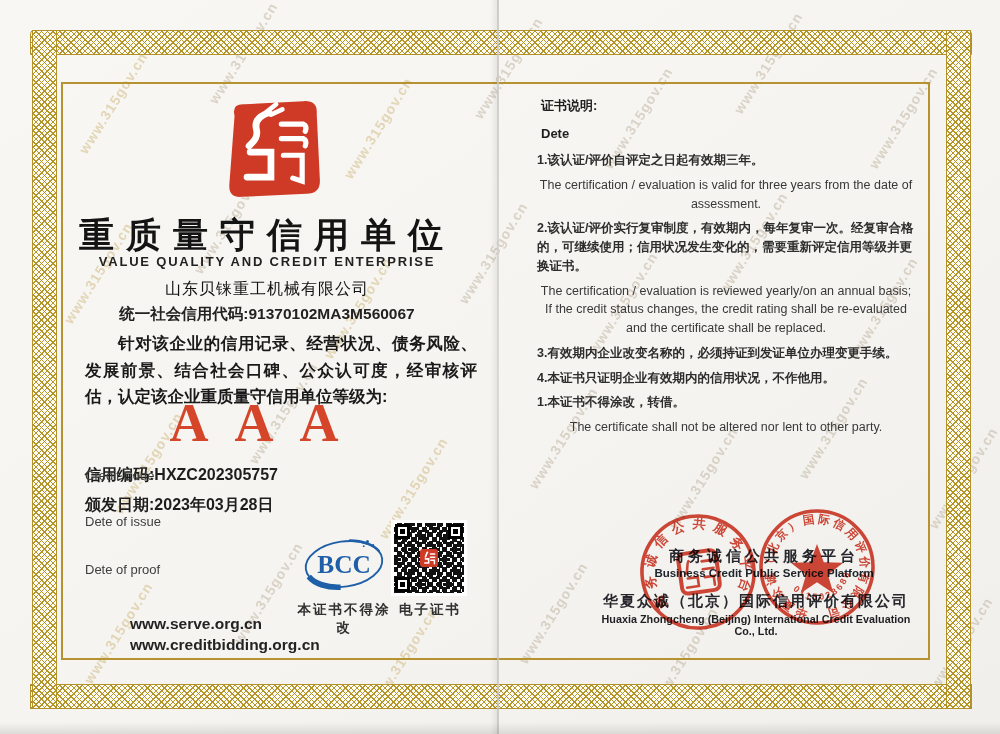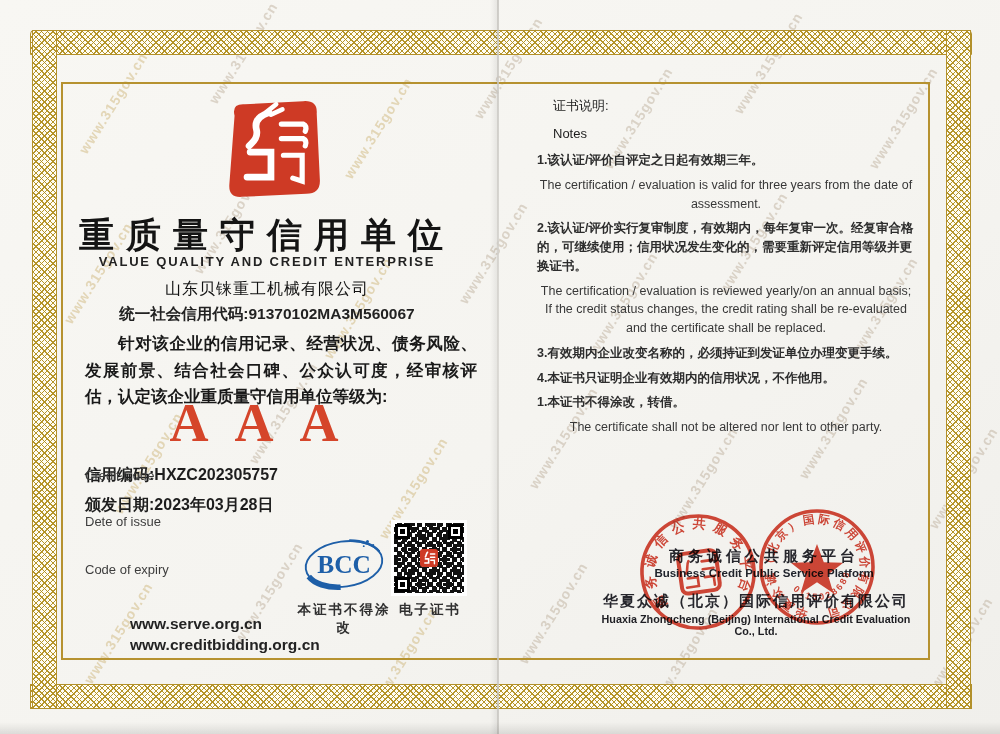--- a/index.html
+++ b/index.html
@@ -49,21 +49,21 @@
   
   .qr{left:394px;top:523px;width:70px;height:70px;background:
       conic-gradient(#111 25%, rgba(0,0,0,0) 0 50%, #111 0 75%, rgba(0,0,0,0) 0) 0 0/7px 7px,
       conic-gradient(#111 25%, rgba(0,0,0,0) 0 50%, #111 0 75%, rgba(0,0,0,0) 0) 3px 4px/10px 10px,
       #fff;outline:3px solid #fff;}
   .finder{position:absolute;width:15px;height:15px;border:3px solid #000;background:#fff;box-sizing:border-box;}
   .finder::after{content:"";position:absolute;left:2px;top:2px;width:5px;height:5px;background:#000;}
   .qr-seal{position:absolute;left:26px;top:26px;width:18px;height:18px;background:#ce3a25;border-radius:3px;}
   
   .notes{left:537px;top:96px;width:378px;font-size:12.5px;line-height:1.5;}
-  .notes .h{font-weight:400;font-size:13px;margin:0 0 8px 16px;color:#1e1e1e;}
+  .notes .h{font-weight:700;font-size:13px;margin:0 0 8px 4px;color:#1e1e1e;}
   .notes p{margin:0 0 6px 0;}
   .n-cn{font-weight:700;color:#2d2d2d;}
   .n-en{font-weight:400;color:#383838;text-align:center;}
   
   .plat-cn{left:618px;width:292px;top:547px;text-align:center;font-size:15px;font-weight:700;
     letter-spacing:4px;color:#26262c;}
   .plat-en{left:618px;width:292px;top:567px;text-align:center;font-size:11.5px;font-weight:700;color:#20242c;}
   .iss-cn{left:598px;width:316px;top:592px;text-align:center;font-size:15px;font-weight:700;
     letter-spacing:2px;color:#26262c;}
   .iss-en{left:598px;width:316px;top:613px;text-align:center;font-size:10.8px;font-weight:700;color:#1f1f24;}
@@ -130,21 +130,21 @@
   <div class="abs lp-center title-en">VALUE QUALITY AND CREDIT ENTERPRISE</div>
   <div class="abs lp-center company">山东贝铼重工机械有限公司</div>
   <div class="abs lp-center uscc">统一社会信用代码:91370102MA3M560067</div>
   <div class="abs body-para">针对该企业的信用记录、经营状况、债务风险、发展前景、结合社会口碑、公众认可度，经审核评估，认定该企业重质量守信用单位等级为:</div>
   <div class="abs lp-center serif rating">AAA</div>
 
   <div class="abs fcn" style="top:465px">信用编码:HXZC202305757</div>
   <div class="abs fen" style="top:468px">Credit Code</div>
   <div class="abs fcn" style="top:495px">颁发日期:2023年03月28日</div>
   <div class="abs fen" style="top:514px">Dete of issue</div>
-  <div class="abs fen" style="top:562px">Code of expiry</div>
+  <div class="abs fen" style="top:562px">Dete of proof</div>
 
   <div class="abs url2" style="top:615px">www.serve.org.cn</div>
   <div class="abs url2" style="top:636px">www.creditbidding.org.cn</div>
 
   <svg class="abs" style="left:301px;top:533px" width="86" height="62" viewBox="0 0 90 66">
     <g transform="rotate(-8 45 33)" stroke="#1e5fa8" fill="none">
       <ellipse cx="45" cy="33" rx="41" ry="24" stroke-width="2"></ellipse>
       <path d="M6,41 a41,24 0 0 0 32,16" stroke-width="6"></path>
       <path d="M84,25 a41,24 0 0 0 -30,-16" stroke-width="2.5"></path>
     </g>
@@ -166,21 +166,21 @@
           <path d="M30,55 L48,55 L48,78 L27,78" stroke-width="9"></path>
           <path d="M58,28 L82,28 M58,46 L82,46 M60,62 L80,62 L80,82" stroke-width="8"></path>
         </g>
       </svg>
     </div>
   </div>
   <div class="abs small-label" style="left:392px;top:601px;width:76px">电子证书</div>
 
   <div class="abs notes">
     <p class="h">证书说明:</p>
-    <p class="h">Notes</p>
+    <p class="h">Dete</p>
     <p class="n-cn">1.该认证/评价自评定之日起有效期三年。</p>
     <p class="n-en">The certification / evaluation is valid for three years from the date of assessment.</p>
     <p class="n-cn">2.该认证/评价实行复审制度，有效期内，每年复审一次。经复审合格的，可继续使用；信用状况发生变化的，需要重新评定信用等级并更换证书。</p>
     <p class="n-en">The certification / evaluation is reviewed yearly/on an annual basis; If the credit status changes, the credit rating shall be re-evaluated and the certificate shall be replaced.</p>
     <p class="n-cn">3.有效期内企业改变名称的，必须持证到发证单位办理变更手续。</p>
     <p class="n-cn">4.本证书只证明企业有效期内的信用状况，不作他用。</p>
     <p class="n-cn">1.本证书不得涂改，转借。</p>
     <p class="n-en">The certificate shall not be altered nor lent to other party.</p>
   </div>
 

